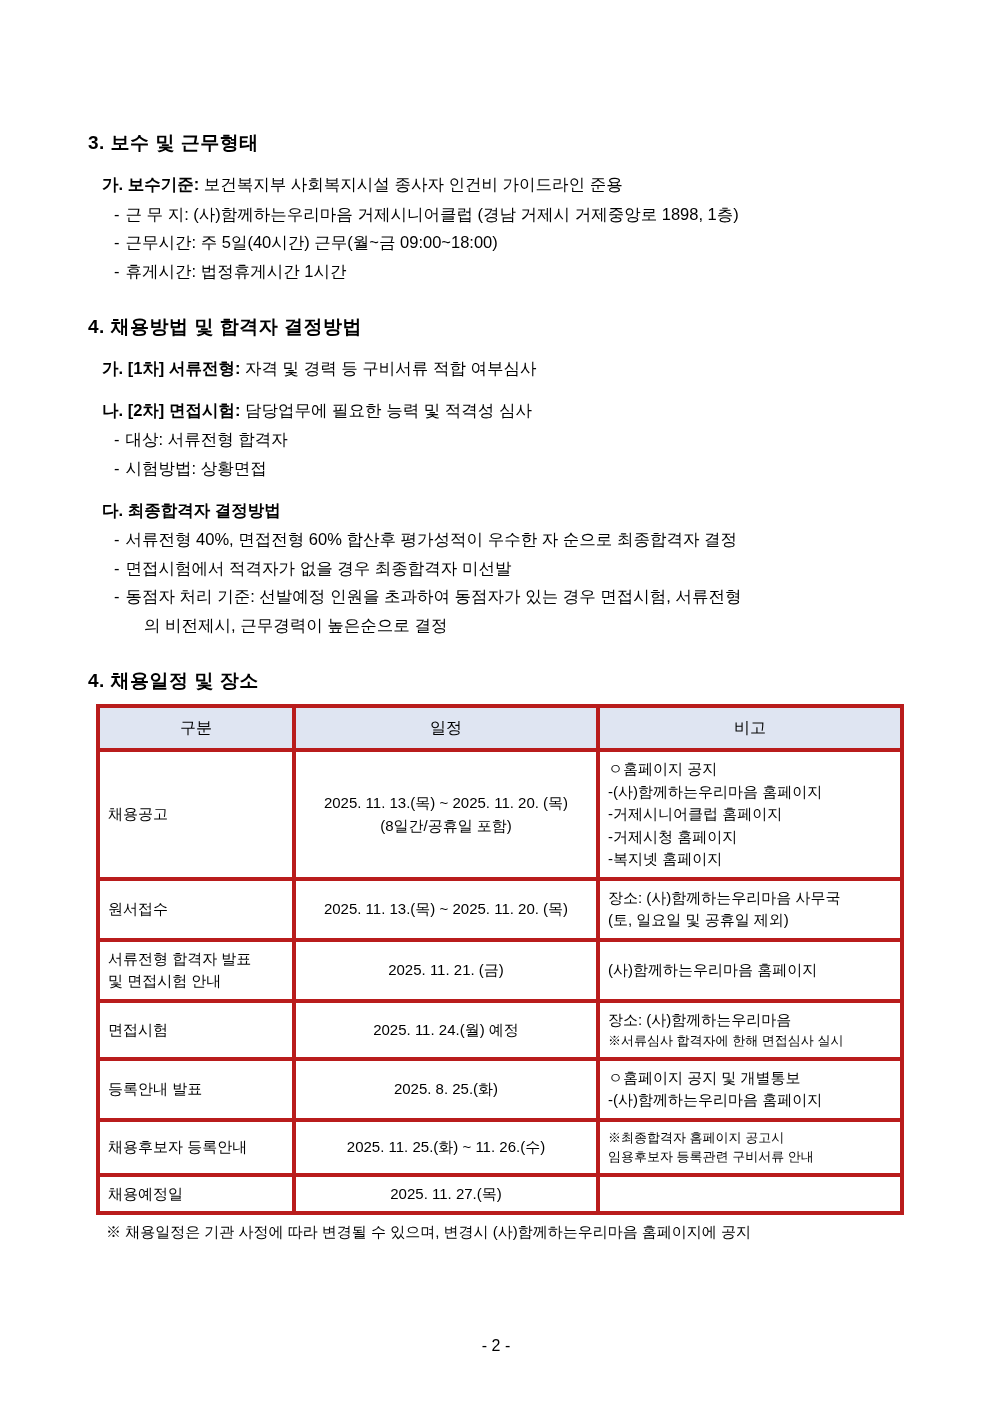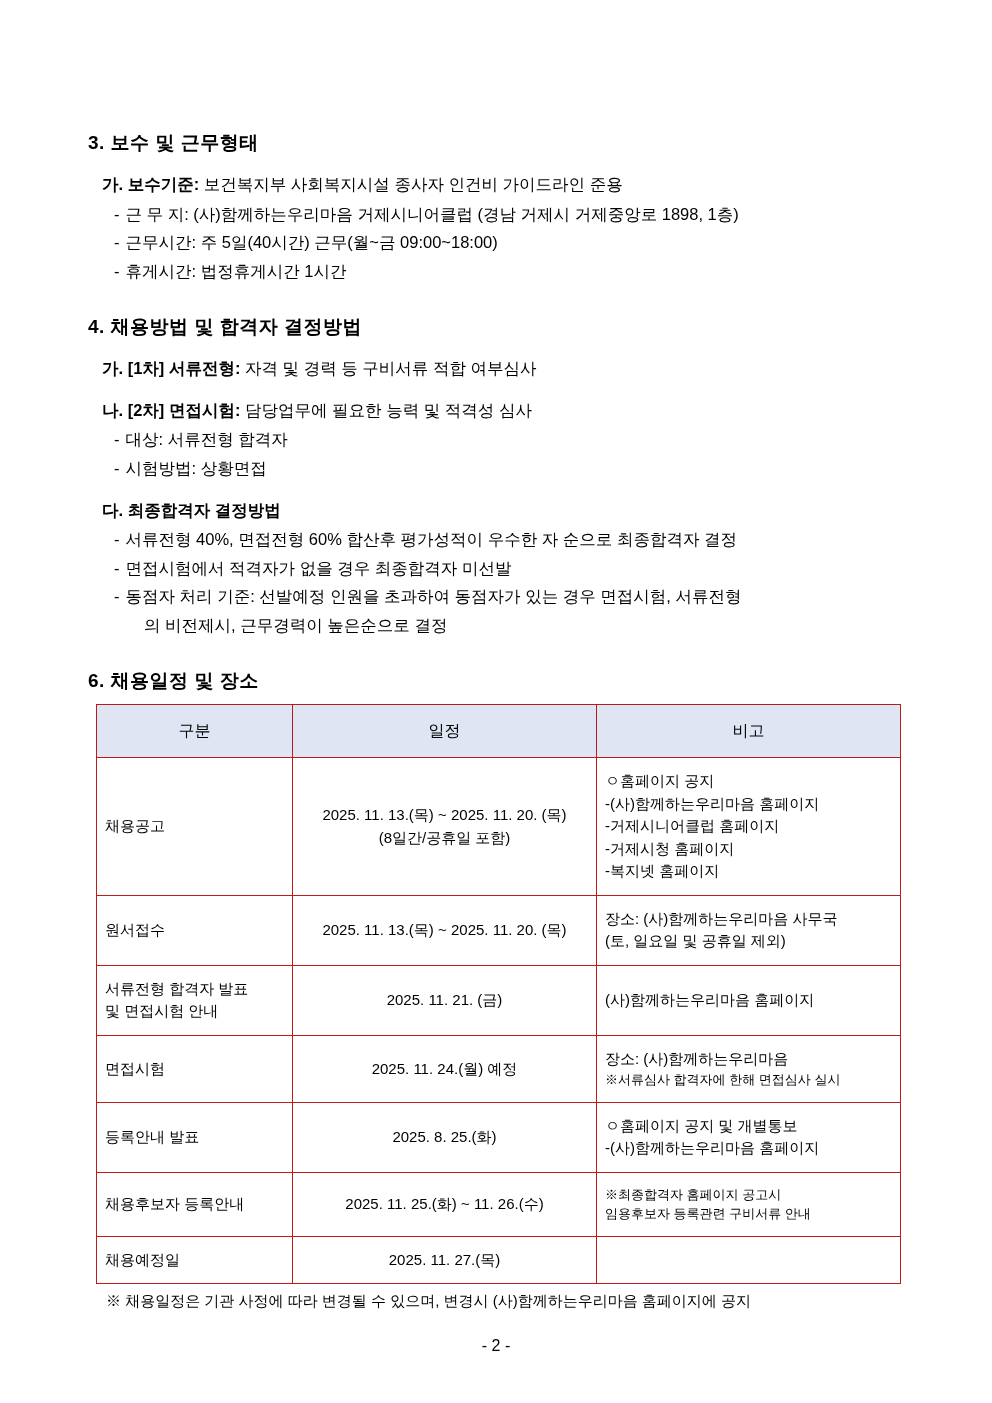--- a/index.html
+++ b/index.html
@@ -55,22 +55,22 @@
   }
 
   table.schedule {
     border-collapse: collapse;
     width: 804px;
     margin-left: 8px;
     margin-top: 10px;
     table-layout: fixed;
   }
   table.schedule th, table.schedule td {
-    border: 1px solid #b91c1c;
-    padding: 12px 8px;
+    border: 4px solid #b91c1c;
+    padding: 6px 8px;
     font-size: 15px;
     vertical-align: middle;
     line-height: 1.5;
   }
   table.schedule thead th {
     background: #dfe5f2;
     text-align: center;
     font-weight: normal;
     height: 28px;
     font-size: 16px;
@@ -140,21 +140,21 @@
     <span class="dash">-</span><span>서류전형 40%, 면접전형 60% 합산후 평가성적이 우수한 자 순으로 최종합격자 결정</span>
   </p>
   <p class="lvl2">
     <span class="dash">-</span><span>면접시험에서 적격자가 없을 경우 최종합격자 미선발</span>
   </p>
   <p class="lvl2">
     <span class="dash">-</span><span>동점자 처리 기준: 선발예정 인원을 초과하여 동점자가 있는 경우 면접시험, 서류전형</span>
   </p>
   <p class="lvl2 cont">의 비전제시, 근무경력이 높은순으로 결정</p>
 
-  <h2 class="sec-title spaced">6. 채용일정 및 장소</h2>
+  <h2 class="sec-title spaced">4. 채용일정 및 장소</h2>
 
   <table class="schedule">
     <colgroup>
       <col class="c1">
         <col class="c2">
         <col class="c3">
     </colgroup>
     <thead>
       <tr>
         <th>구분</th>

